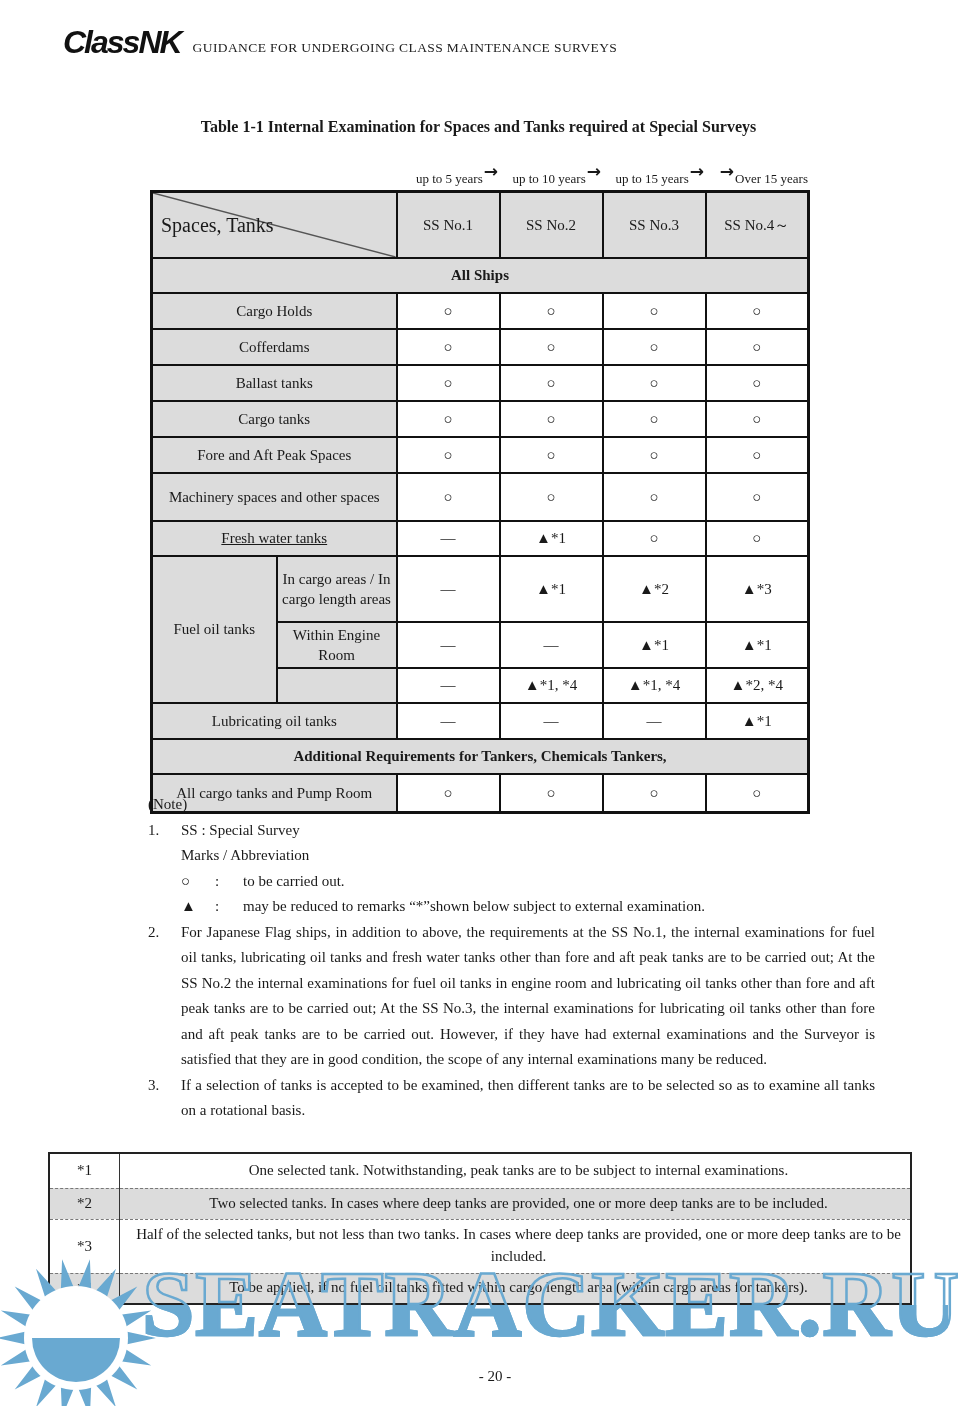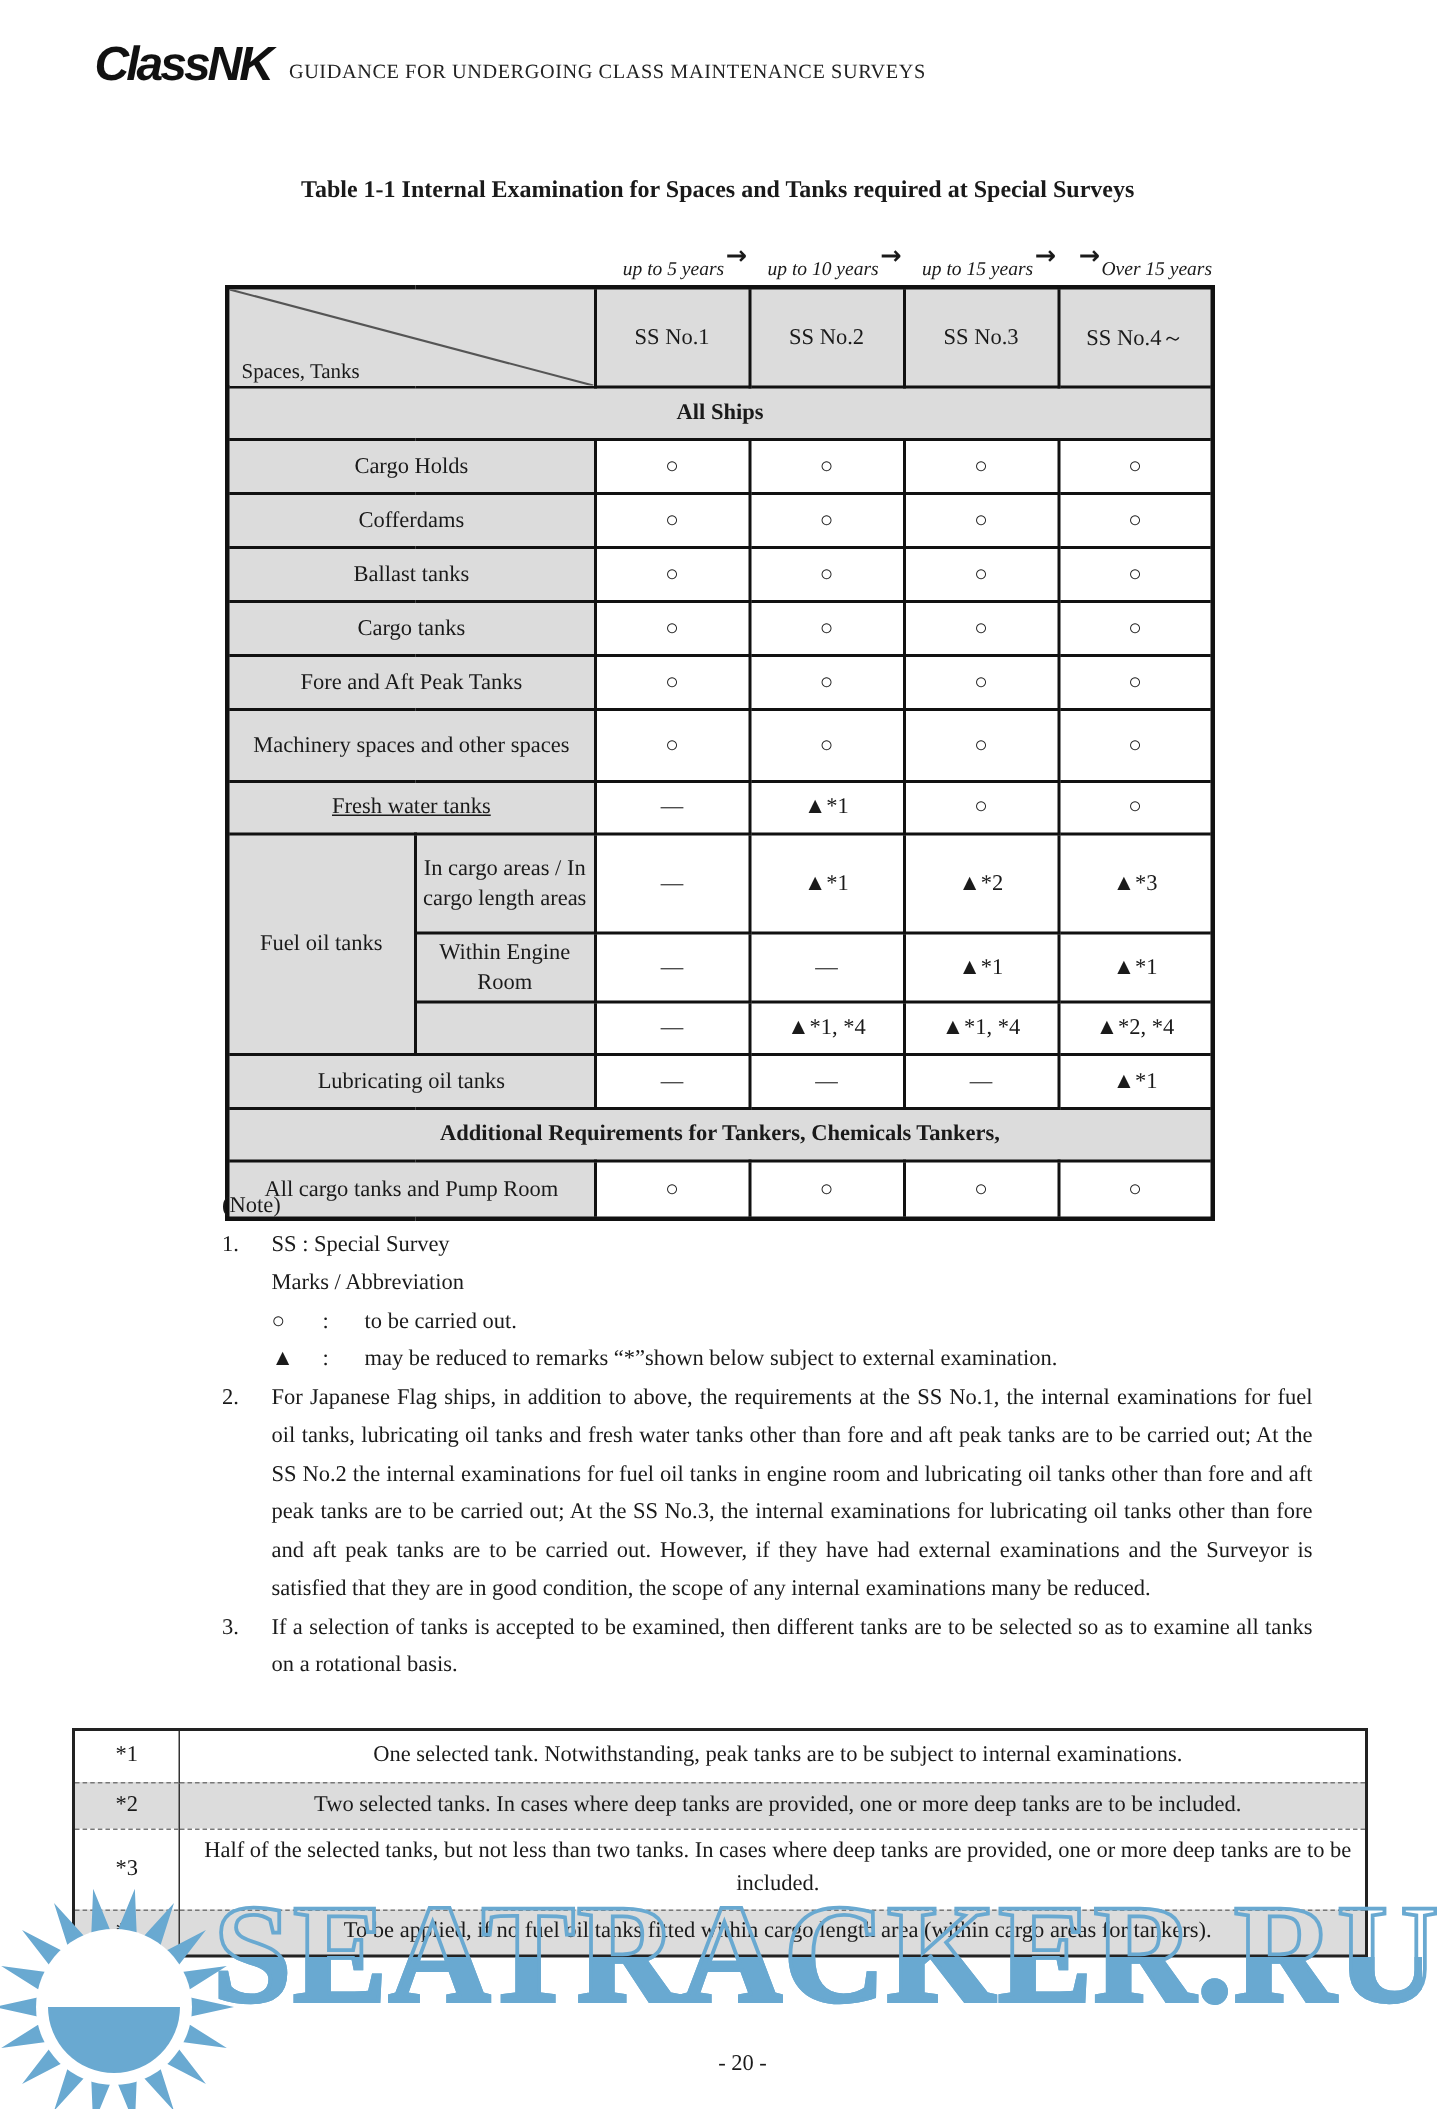--- a/index.html
+++ b/index.html
@@ -20,36 +20,36 @@
   .tbl-title{
     position:absolute;left:150px;top:118px;width:657px;text-align:center;
     font-weight:bold;font-size:16px;white-space:nowrap;
   }
   
   .years{
     position:absolute;left:397px;top:161px;width:412px;height:26px;
     display:grid;grid-template-columns:103px 103px 103px 103px;
     font-size:13px;
   }
-  .yearcell{display:flex;justify-content:flex-end;align-items:flex-end;white-space:nowrap;padding-right:1px;font-style:italic;}
+  .yearcell{display:flex;justify-content:flex-end;align-items:flex-end;white-space:nowrap;padding-right:1px;}
   .yearcell.lead{justify-content:flex-end;}
   .arrow{
     font-family:"DejaVu Sans", sans-serif;font-weight:bold;font-size:17px;line-height:1;
     position:relative;top:-7px;margin:0 1px;
   }
   
   .maintbl{
     position:absolute;left:150px;top:190px;border-collapse:collapse;table-layout:fixed;
     width:657px;border:3px solid #111;
   }
   .maintbl td{border:2px solid #111;font-size:15px;text-align:center;vertical-align:middle;padding:1px 2px;}
   .gray{background:#dcdcdc;}
   .corner{position:relative;height:62px;}
   .corner svg{position:absolute;left:0;top:0;width:100%;height:100%;}
-  .corner .cl{position:absolute;left:8px;bottom:0;font-size:14px;margin-top:41px;}
+  .corner .cl{position:absolute;left:8px;bottom:20px;font-size:20px;margin-top:41px;}
   .colhead{font-size:14px;}
   .allships{text-align:left;font-weight:bold;padding-left:8px;height:31px;}
   .h34{height:32px;} .h46{height:44px;} .h33{height:31px;text-decoration:underline;}
   .hf1{height:62px;} .hf2{height:42px;} .hf3{height:31px;} .hlast{height:34px;}
   .sym{font-size:16px;}
   .sublbl{padding:0 6px;line-height:1.35;}
   .nolb{border-left:1px solid #aaa !important;}
   .addhdr{font-weight:bold;height:31px;}
   
   .notes{position:absolute;left:148px;top:792px;width:727px;font-size:15px;line-height:25.5px;}
@@ -161,21 +161,21 @@
     <td class="sym">○</td>
   </tr>
   <tr>
     <td class="gray h34" colspan="2">Cargo tanks</td>
     <td class="sym">○</td>
     <td class="sym">○</td>
     <td class="sym">○</td>
     <td class="sym">○</td>
   </tr>
   <tr>
-    <td class="gray h34" colspan="2">Fore and Aft Peak Tanks</td>
+    <td class="gray h34" colspan="2">Fore and Aft Peak Spaces</td>
     <td class="sym">○</td>
     <td class="sym">○</td>
     <td class="sym">○</td>
     <td class="sym">○</td>
   </tr>
   <tr>
     <td class="gray h46 sublbl" colspan="2">Machinery spaces and other spaces</td>
     <td class="sym">○</td>
     <td class="sym">○</td>
     <td class="sym">○</td>

